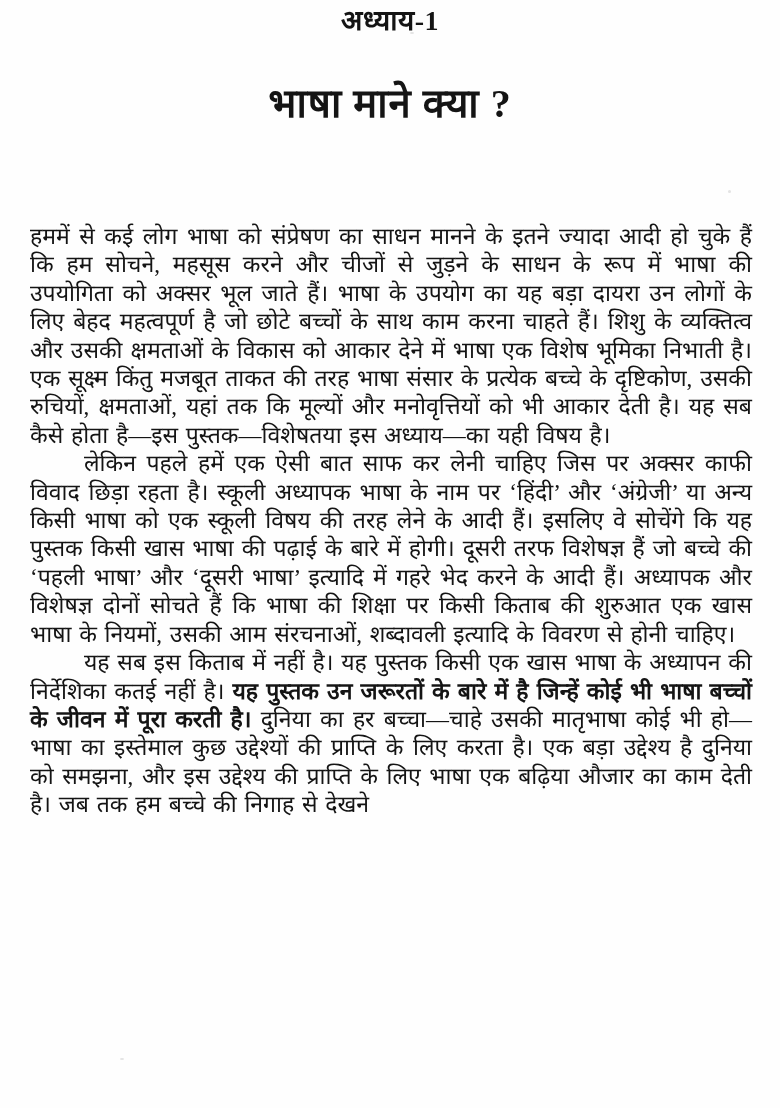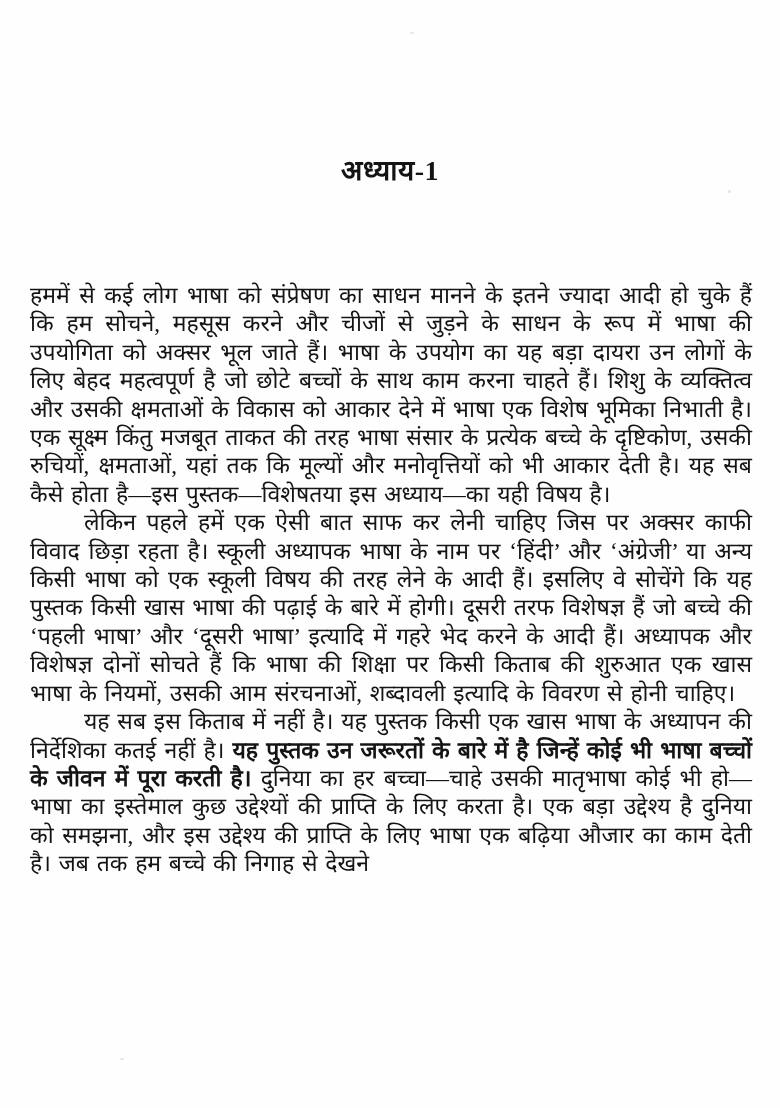--- a/index.html
+++ b/index.html
@@ -11,21 +11,20 @@
     position: relative;
     width: 780px;
     height: 1108px;
     margin: 0 auto;
     background: #fefefe;
     color: #141414;
     font-family: "Liberation Serif", "DejaVu Serif", serif;
     overflow: hidden;
   }
   .chapter-heading {
-    padding-top: 150px;
     text-align: center;
     font-size: 28px;
     font-weight: 700;
     letter-spacing: 0.5px;
   }
   .page-title {
     margin: 36px 0 0 0;
     text-align: center;
     font-size: 40px;
     font-weight: 700;
@@ -62,20 +61,21 @@
 <body>
 
 <div class="page">
 
   <div class="scan-speck speck-1"></div>
   <div class="scan-speck speck-2"></div>
   <div class="scan-speck speck-3"></div>
 
   <div class="chapter-heading">अध्याय-1</div>
 
+  <h1 class="page-title">भाषा माने क्या ?</h1>
 
   <div class="body-text">
 
     <p>हममें से कई लोग भाषा को संप्रेषण का साधन मानने के इतने ज्यादा आदी हो चुके हैं कि हम सोचने, महसूस करने और चीजों से जुड़ने के साधन के रूप में भाषा की उपयोगिता को अक्सर भूल जाते हैं। भाषा के उपयोग का यह बड़ा दायरा उन लोगों के लिए बेहद महत्वपूर्ण है जो छोटे बच्चों के साथ काम करना चाहते हैं। शिशु के व्यक्तित्व और उसकी क्षमताओं के विकास को आकार देने में भाषा एक विशेष भूमिका निभाती है। एक सूक्ष्म किंतु मजबूत ताकत की तरह भाषा संसार के प्रत्येक बच्चे के दृष्टिकोण, उसकी रुचियों, क्षमताओं, यहां तक कि मूल्यों और मनोवृत्तियों को भी आकार देती है। यह सब कैसे होता है—इस पुस्तक—विशेषतया इस अध्याय—का यही विषय है।</p>
 
     <p class="indented">लेकिन पहले हमें एक ऐसी बात साफ कर लेनी चाहिए जिस पर अक्सर काफी विवाद छिड़ा रहता है। स्कूली अध्यापक भाषा के नाम पर ‘हिंदी’ और ‘अंग्रेजी’ या अन्य किसी भाषा को एक स्कूली विषय की तरह लेने के आदी हैं। इसलिए वे सोचेंगे कि यह पुस्तक किसी खास भाषा की पढ़ाई के बारे में होगी। दूसरी तरफ विशेषज्ञ हैं जो बच्चे की ‘पहली भाषा’ और ‘दूसरी भाषा’ इत्यादि में गहरे भेद करने के आदी हैं। अध्यापक और विशेषज्ञ दोनों सोचते हैं कि भाषा की शिक्षा पर किसी किताब की शुरुआत एक खास भाषा के नियमों, उसकी आम संरचनाओं, शब्दावली इत्यादि के विवरण से होनी चाहिए।</p>
 
     <p class="indented"><span>यह सब इस किताब में नहीं है। यह पुस्तक किसी एक खास भाषा के अध्यापन की निर्देशिका कतई नहीं है। </span><strong>यह पुस्तक उन जरूरतों के बारे में है जिन्हें कोई भी भाषा बच्चों के जीवन में पूरा करती है।</strong><span> दुनिया का हर बच्चा—चाहे उसकी मातृभाषा कोई भी हो—भाषा का इस्तेमाल कुछ उद्देश्यों की प्राप्ति के लिए करता है। एक बड़ा उद्देश्य है दुनिया को समझना, और इस उद्देश्य की प्राप्ति के लिए भाषा एक बढ़िया औजार का काम देती है। जब तक हम बच्चे की निगाह से देखने</span></p>
 
   </div>

